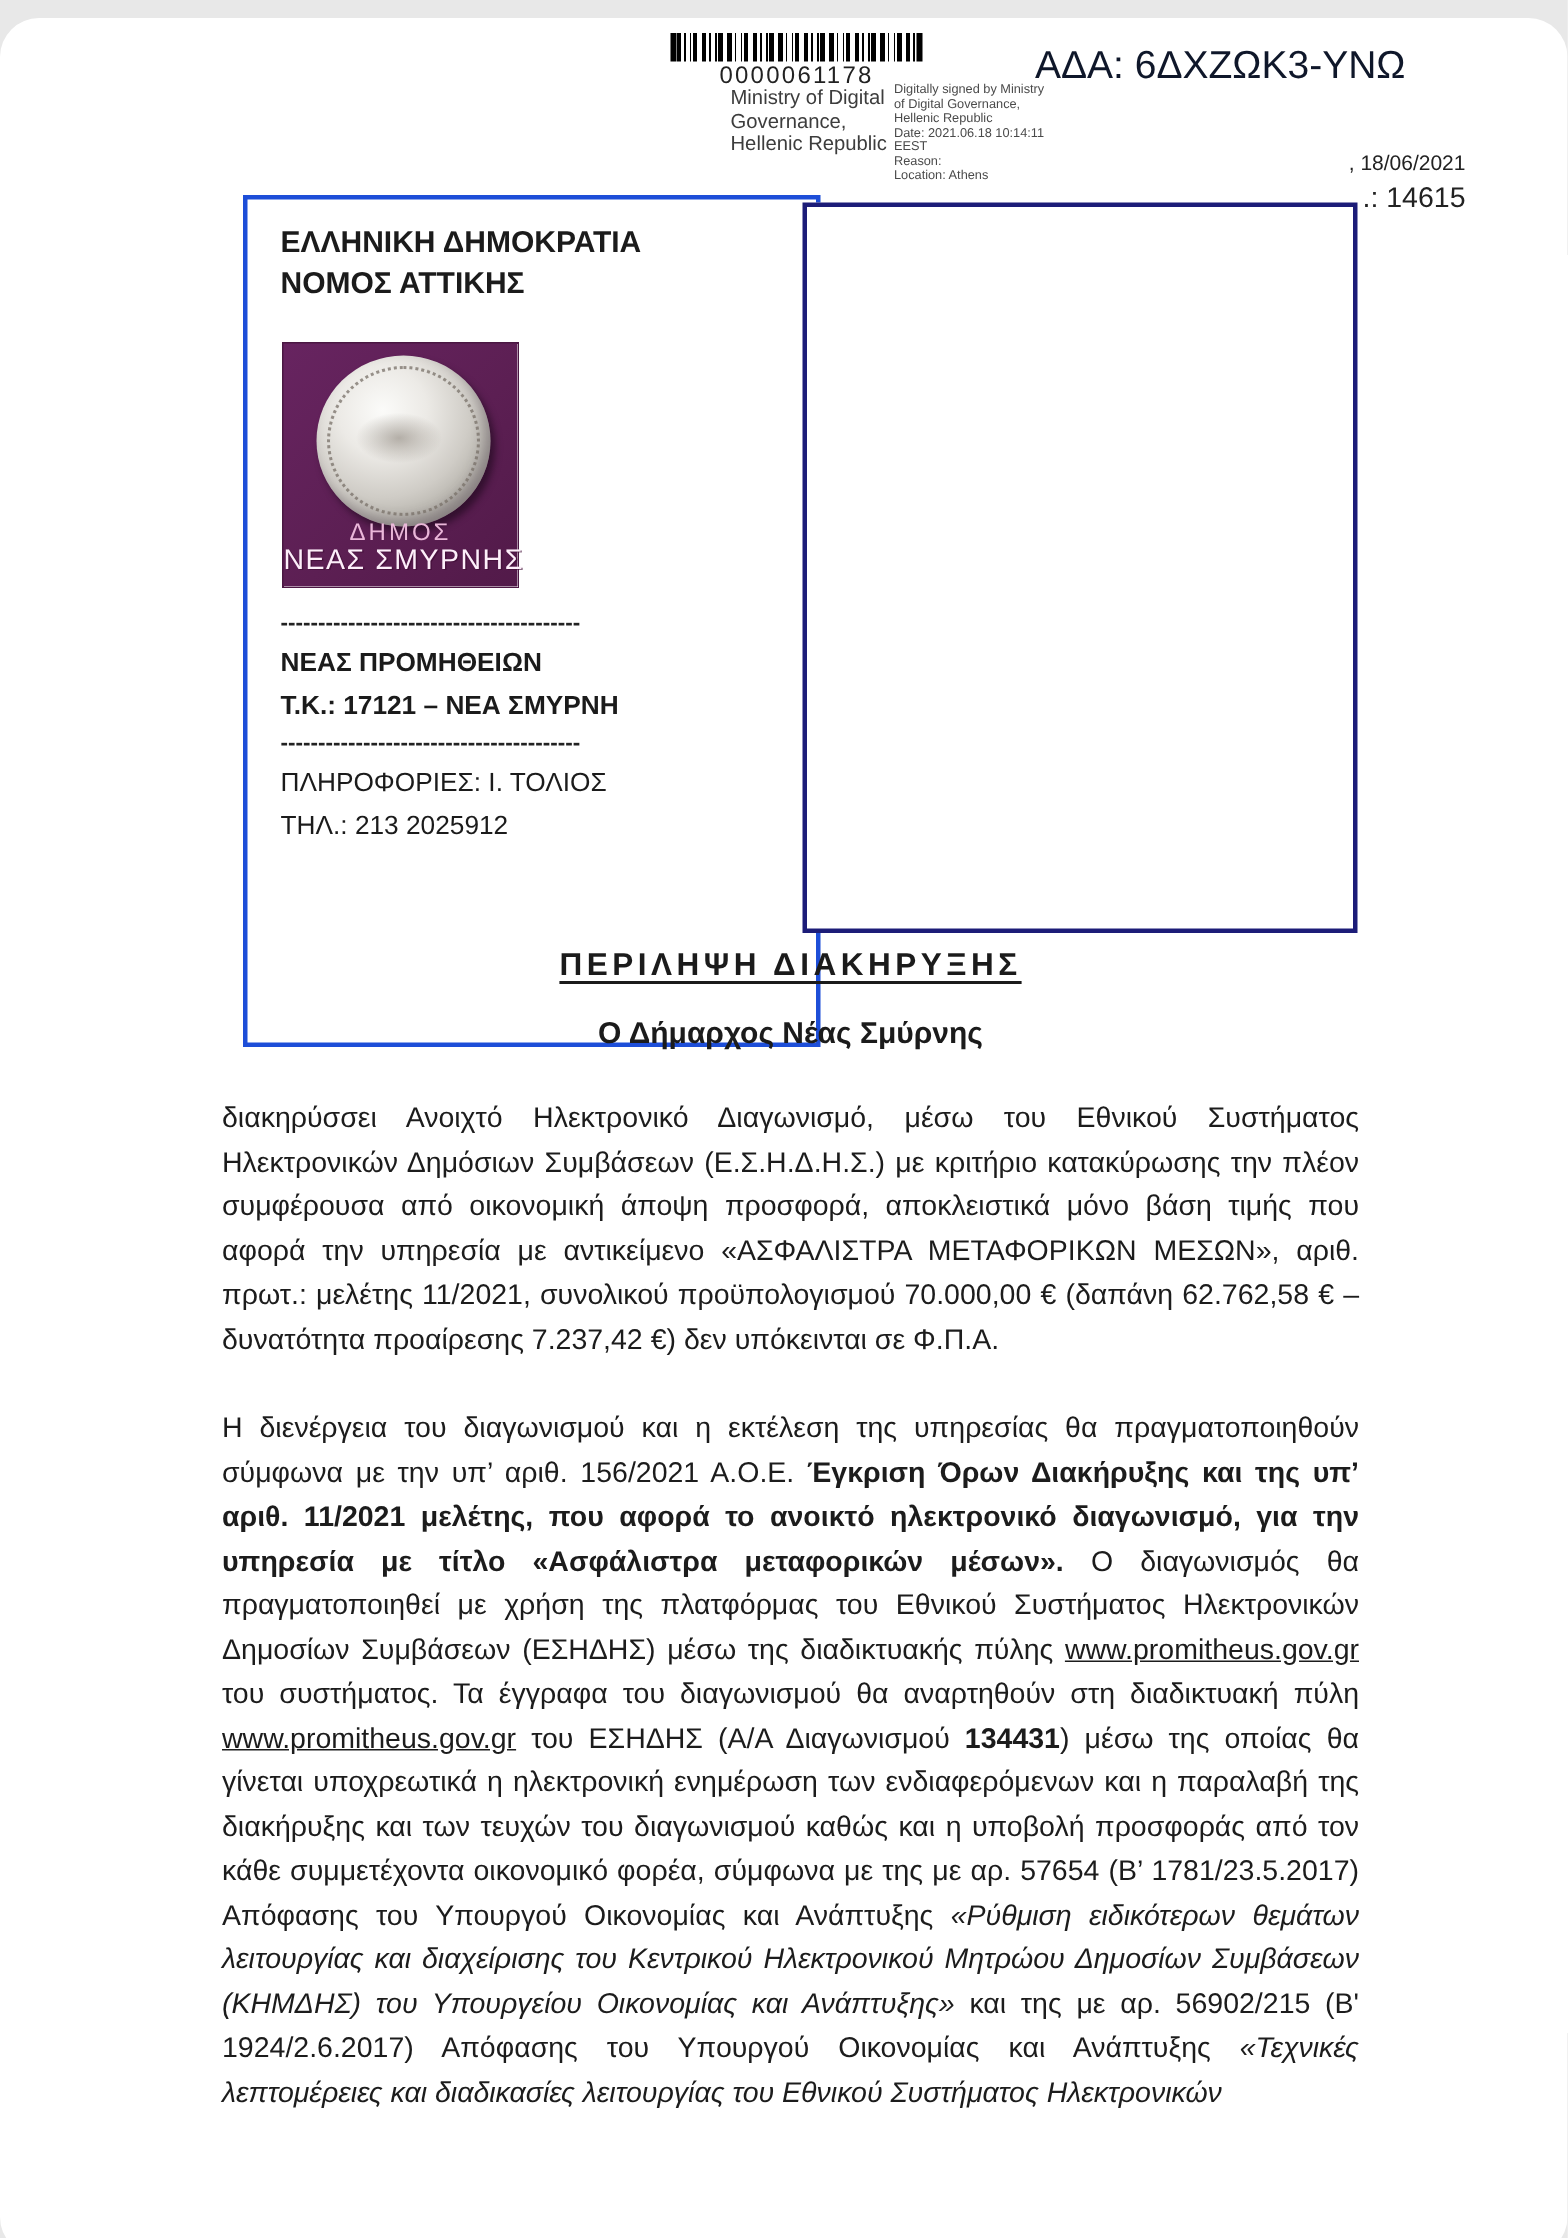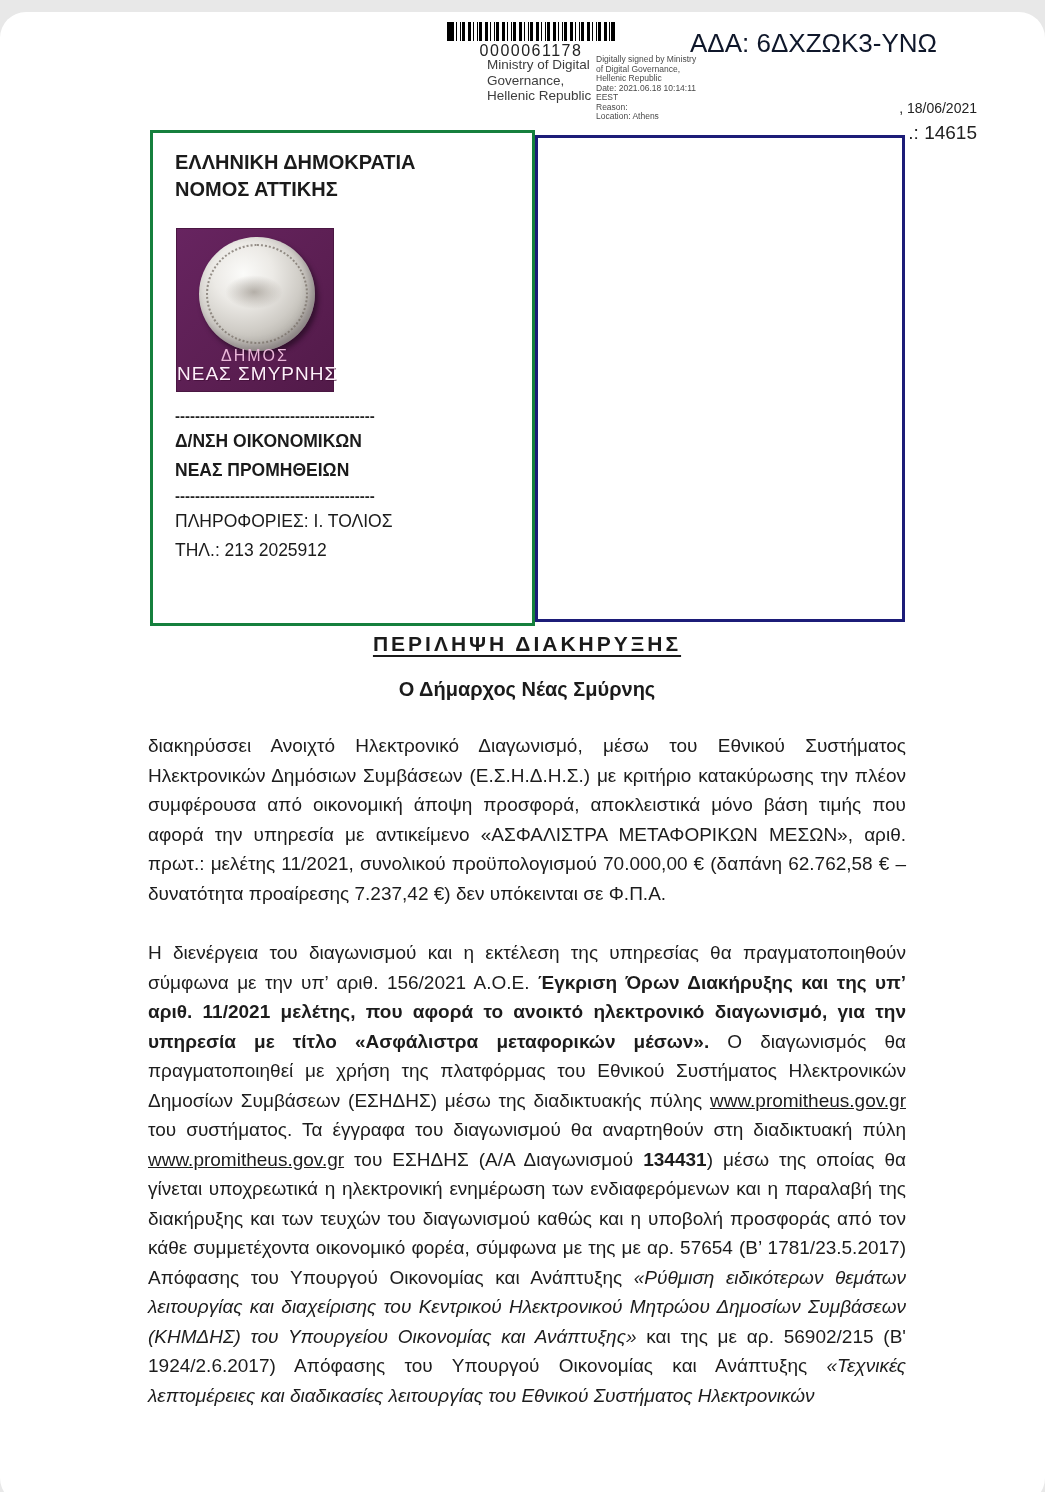--- a/index.html
+++ b/index.html
@@ -29,22 +29,22 @@
   }
   .barcode-num { font-size:16px; letter-spacing:1.5px; color:#222; margin-top:1px; }
   .ministry-block { position:absolute; left:487px; top:45px; font-size:13.5px; line-height:15.5px; color:#3d3d3d; }
   .sig-block { position:absolute; left:596px; top:43px; font-size:8.5px; line-height:9.5px; color:#4a4a4a; }
   .ada { position:absolute; left:690px; top:16px; font-size:26px; color:#0f172a; white-space:nowrap; }
   .date-line { position:absolute; right:68px; top:88px; font-size:14px; color:#222; }
   .proto-line { position:absolute; right:68px; top:110px; font-size:19px; color:#222; }
 
   
   .left-box {
-    position:absolute; left:150px; top:118px; width:385px; height:496px;
-    border:3px solid #15803d;
+    position:absolute; left:162px; top:118px; width:385px; height:568px;
+    border:3px solid #1d4ed8;
     padding:16px 8px 0 22px;
   }
   .right-box {
     position:absolute; left:535px; top:123px; width:370px; height:487px;
     border:3px solid #1c1c78;
     background:#fff;
   }
   .hdr-bold { font-size:20px; font-weight:bold; line-height:27px; white-space:nowrap; }
   .dept-bold { font-size:17.5px; font-weight:bold; line-height:29px; white-space:nowrap; }
   .info-line { font-size:17.5px; line-height:29px; white-space:nowrap; }
@@ -125,22 +125,22 @@
     <div class="hdr-bold">ΕΛΛΗΝΙΚΗ ΔΗΜΟΚΡΑΤΙΑ</div>
     <div class="hdr-bold">ΝΟΜΟΣ ΑΤΤΙΚΗΣ</div>
 
     <div class="logo">
       <div class="coin"></div>
       <div class="logo-t1">ΔΗΜΟΣ</div>
       <div class="logo-t2">ΝΕΑΣ ΣΜΥΡΝΗΣ</div>
     </div>
 
     <div class="dashes first">----------------------------------------</div>
-    <div class="dept-bold">Δ/ΝΣΗ ΟΙΚΟΝΟΜΙΚΩΝ</div>
     <div class="dept-bold">ΝΕΑΣ ΠΡΟΜΗΘΕΙΩΝ</div>
+    <div class="dept-bold">Τ.Κ.: 17121 – ΝΕΑ ΣΜΥΡΝΗ</div>
     <div class="dashes">----------------------------------------</div>
     <div class="info-line">ΠΛΗΡΟΦΟΡΙΕΣ: Ι. ΤΟΛΙΟΣ</div>
     <div class="info-line">ΤΗΛ.: 213 2025912</div>
   </div>
 
   <div class="right-box"></div>
 
   <div class="content">
     <div class="doc-title">ΠΕΡΙΛΗΨΗ ΔΙΑΚΗΡΥΞΗΣ</div>
     <div class="doc-subtitle">Ο Δήμαρχος Νέας Σμύρνης</div>

